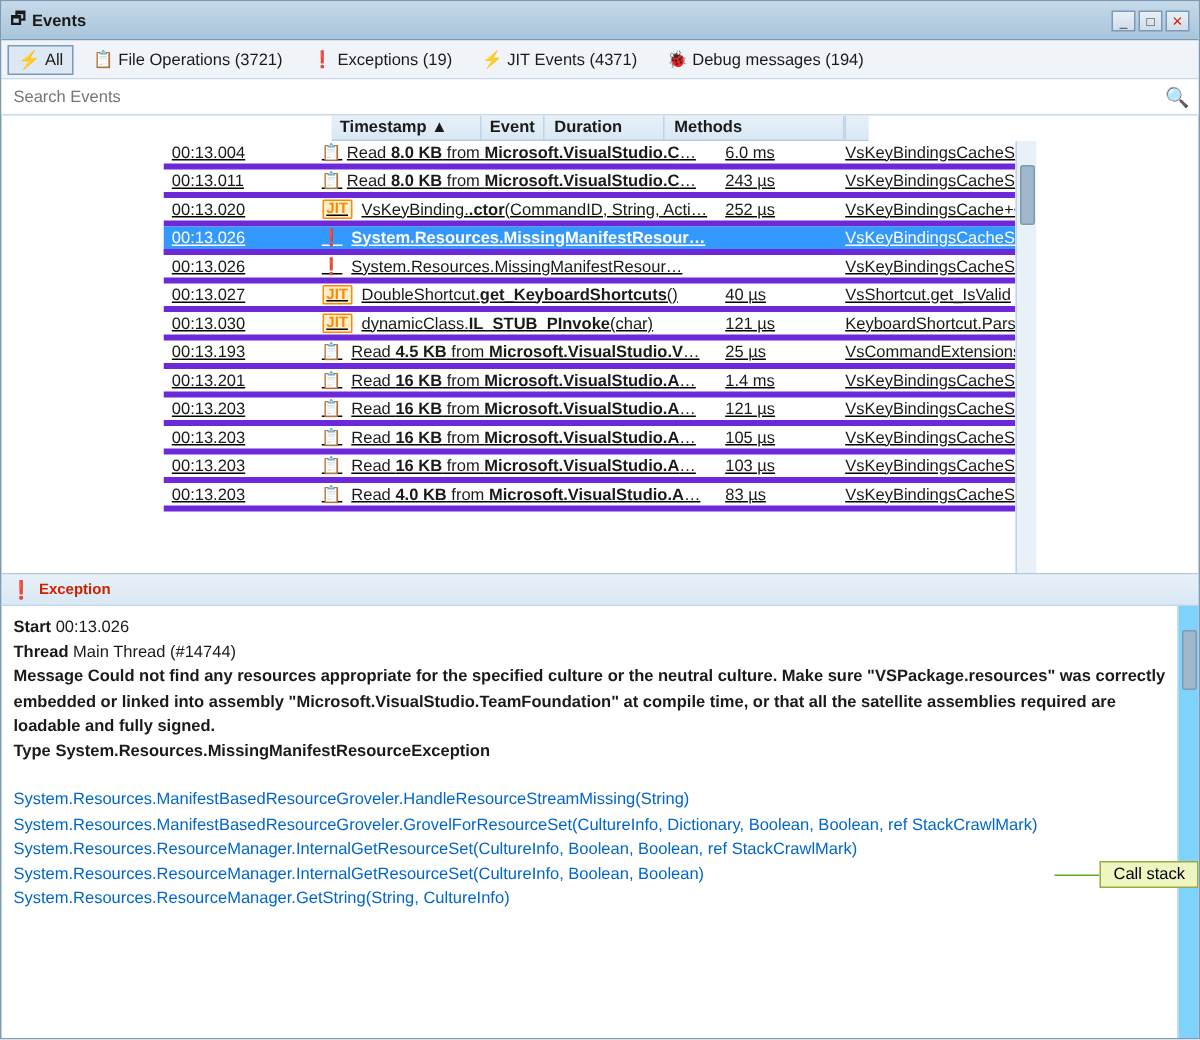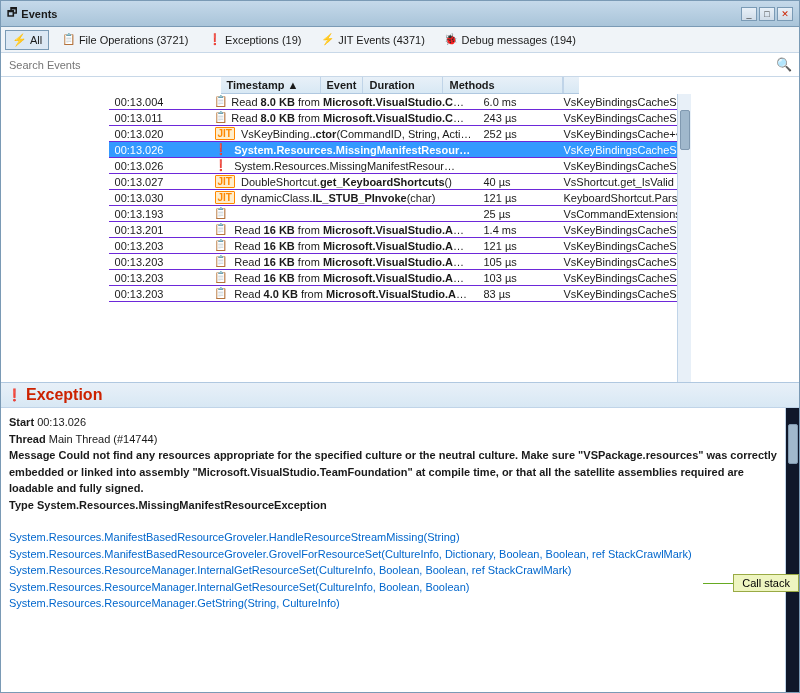--- a/index.html
+++ b/index.html
@@ -17,28 +17,28 @@
     .tab-btn.active { background: #dce8f4; border-color: #7a9ab5; }
 
     .search-bar { background: #fff; border-bottom: 1px solid #c8d8e8; padding: 2px 4px; display: flex; align-items: center; }
     .search-input { flex: 1; border: none; outline: none; font-size: 11px; color: #666; padding: 2px 4px; }
     .search-icon { color: #555; font-size: 13px; cursor: pointer; padding: 2px; }
     .table-header { display: grid; grid-template-columns: 100px 1fr 80px 120px 16px; background: linear-gradient(to bottom, #e8f0f8, #d8e8f4); border-bottom: 1px solid #b0c8e0; }
     .th { padding: 2px 6px; font-size: 11px; font-weight: bold; color: #1a1a1a; border-right: 1px solid #c0d4e8; white-space: nowrap; overflow: hidden; }
     .th-sort { display: flex; align-items: center; gap: 2px; }
 
     .table-body { overflow-y: auto; flex: 1; }
-    .table-row { display: grid; grid-template-columns: 100px 1fr 80px 120px; border-bottom: 1px solid #6d28d9; cursor: pointer; }
+    .table-row { display: grid; grid-template-columns: 100px 1fr 80px 120px; border-bottom: 4px solid #6d28d9; cursor: pointer; text-decoration: underline; }
     .table-row.selected { background: #3399ff; color: white; }
     .table-row.selected .td { color: white; }
     .td { padding: 1px 6px; font-size: 11px; color: #1a1a1a; overflow: hidden; white-space: nowrap; text-overflow: ellipsis; display: flex; align-items: center; gap: 3px; }
 
     .detail-panel { border-top: 1px solid #b0c8e0; flex: 1; display: flex; flex-direction: column; overflow: hidden; }
     .detail-header { background: linear-gradient(to bottom, #e8f0f8, #d8e8f4); padding: 3px 6px; display: flex; align-items: center; gap: 4px; border-bottom: 1px solid #c0d4e8; }
-    .detail-title { font-size: 16px; font-weight: bold; color: #cc2200; }
+    .detail-title { font-size: 10px; font-weight: bold; color: #cc2200; }
     .detail-body { padding: 6px 8px; overflow-y: auto; flex: 1; font-size: 11px; line-height: 1.5; color: #1a1a1a; }
     .detail-body .label { font-weight: bold; }
     .detail-body .call-link { color: #0066cc; text-decoration: none; cursor: pointer; }
     .detail-separator { height: 8px; }
     .label-box { background: #eef5c0; border: 1px solid #99aa44; padding: 2px 8px; font-size: 11px; white-space: nowrap; }
   </style>
 </head>
 <body>
 
 <div class="window">
@@ -178,20 +178,21 @@
               <span style="margin-left:3px;">dynamicClass.<b>IL_STUB_PInvoke</b>(char)</span>
             </div>
           <div class="td">121 µs</div>
           <div class="td">KeyboardShortcut.ParseKe</div>
         </div>
 
         <div class="table-row">
           <div class="td">00:13.193</div>
           <div class="td">
               <span style="color:#4488cc; font-size:11px;">📋</span>
+              <span style="margin-left:3px;">Read <b>4.5 KB</b> from <b>Microsoft.VisualStudio.V</b>…</span>
             </div>
           <div class="td">25 µs</div>
           <div class="td">VsCommandExtensions.Ge</div>
         </div>
 
         <div class="table-row">
           <div class="td">00:13.201</div>
           <div class="td">
               <span style="color:#4488cc; font-size:11px;">📋</span>
               <span style="margin-left:3px;">Read <b>16 KB</b> from <b>Microsoft.VisualStudio.A</b>…</span>
@@ -269,21 +270,21 @@
         <div class="detail-separator"></div>
         <div class="detail-separator"></div>
         <div>
           <a class="call-link">System.Resources.ManifestBasedResourceGroveler.HandleResourceStreamMissing(String)</a><br>
           <a class="call-link">System.Resources.ManifestBasedResourceGroveler.GrovelForResourceSet(CultureInfo, Dictionary, Boolean, Boolean, ref StackCrawlMark)</a><br>
           <a class="call-link">System.Resources.ResourceManager.InternalGetResourceSet(CultureInfo, Boolean, Boolean, ref StackCrawlMark)</a><br>
           <a class="call-link">System.Resources.ResourceManager.InternalGetResourceSet(CultureInfo, Boolean, Boolean)</a><br>
           <a class="call-link">System.Resources.ResourceManager.GetString(String, CultureInfo)</a>
         </div>
       </div>
-      <div style="width:14px; background:#0f172a; border-left:1px solid #c0d4e8; display:flex; flex-direction:column; position:relative;">
+      <div style="width:14px; background:#7dd3fc; border-left:1px solid #c0d4e8; display:flex; flex-direction:column; position:relative;">
         <div style="width:10px; height:40px; background:#a0b8cc; border:1px solid #8099b0; border-radius:2px; margin:16px auto 0;"></div>
 
         <div style="position:absolute; right:0; bottom:100px; display:flex; align-items:center; z-index:20; white-space:nowrap;">
           <div style="width:30px; height:1px; background:#66aa22;"></div>
           <div class="label-box">Call stack</div>
         </div>
       </div>
     </div>
   </div>
 </div>

